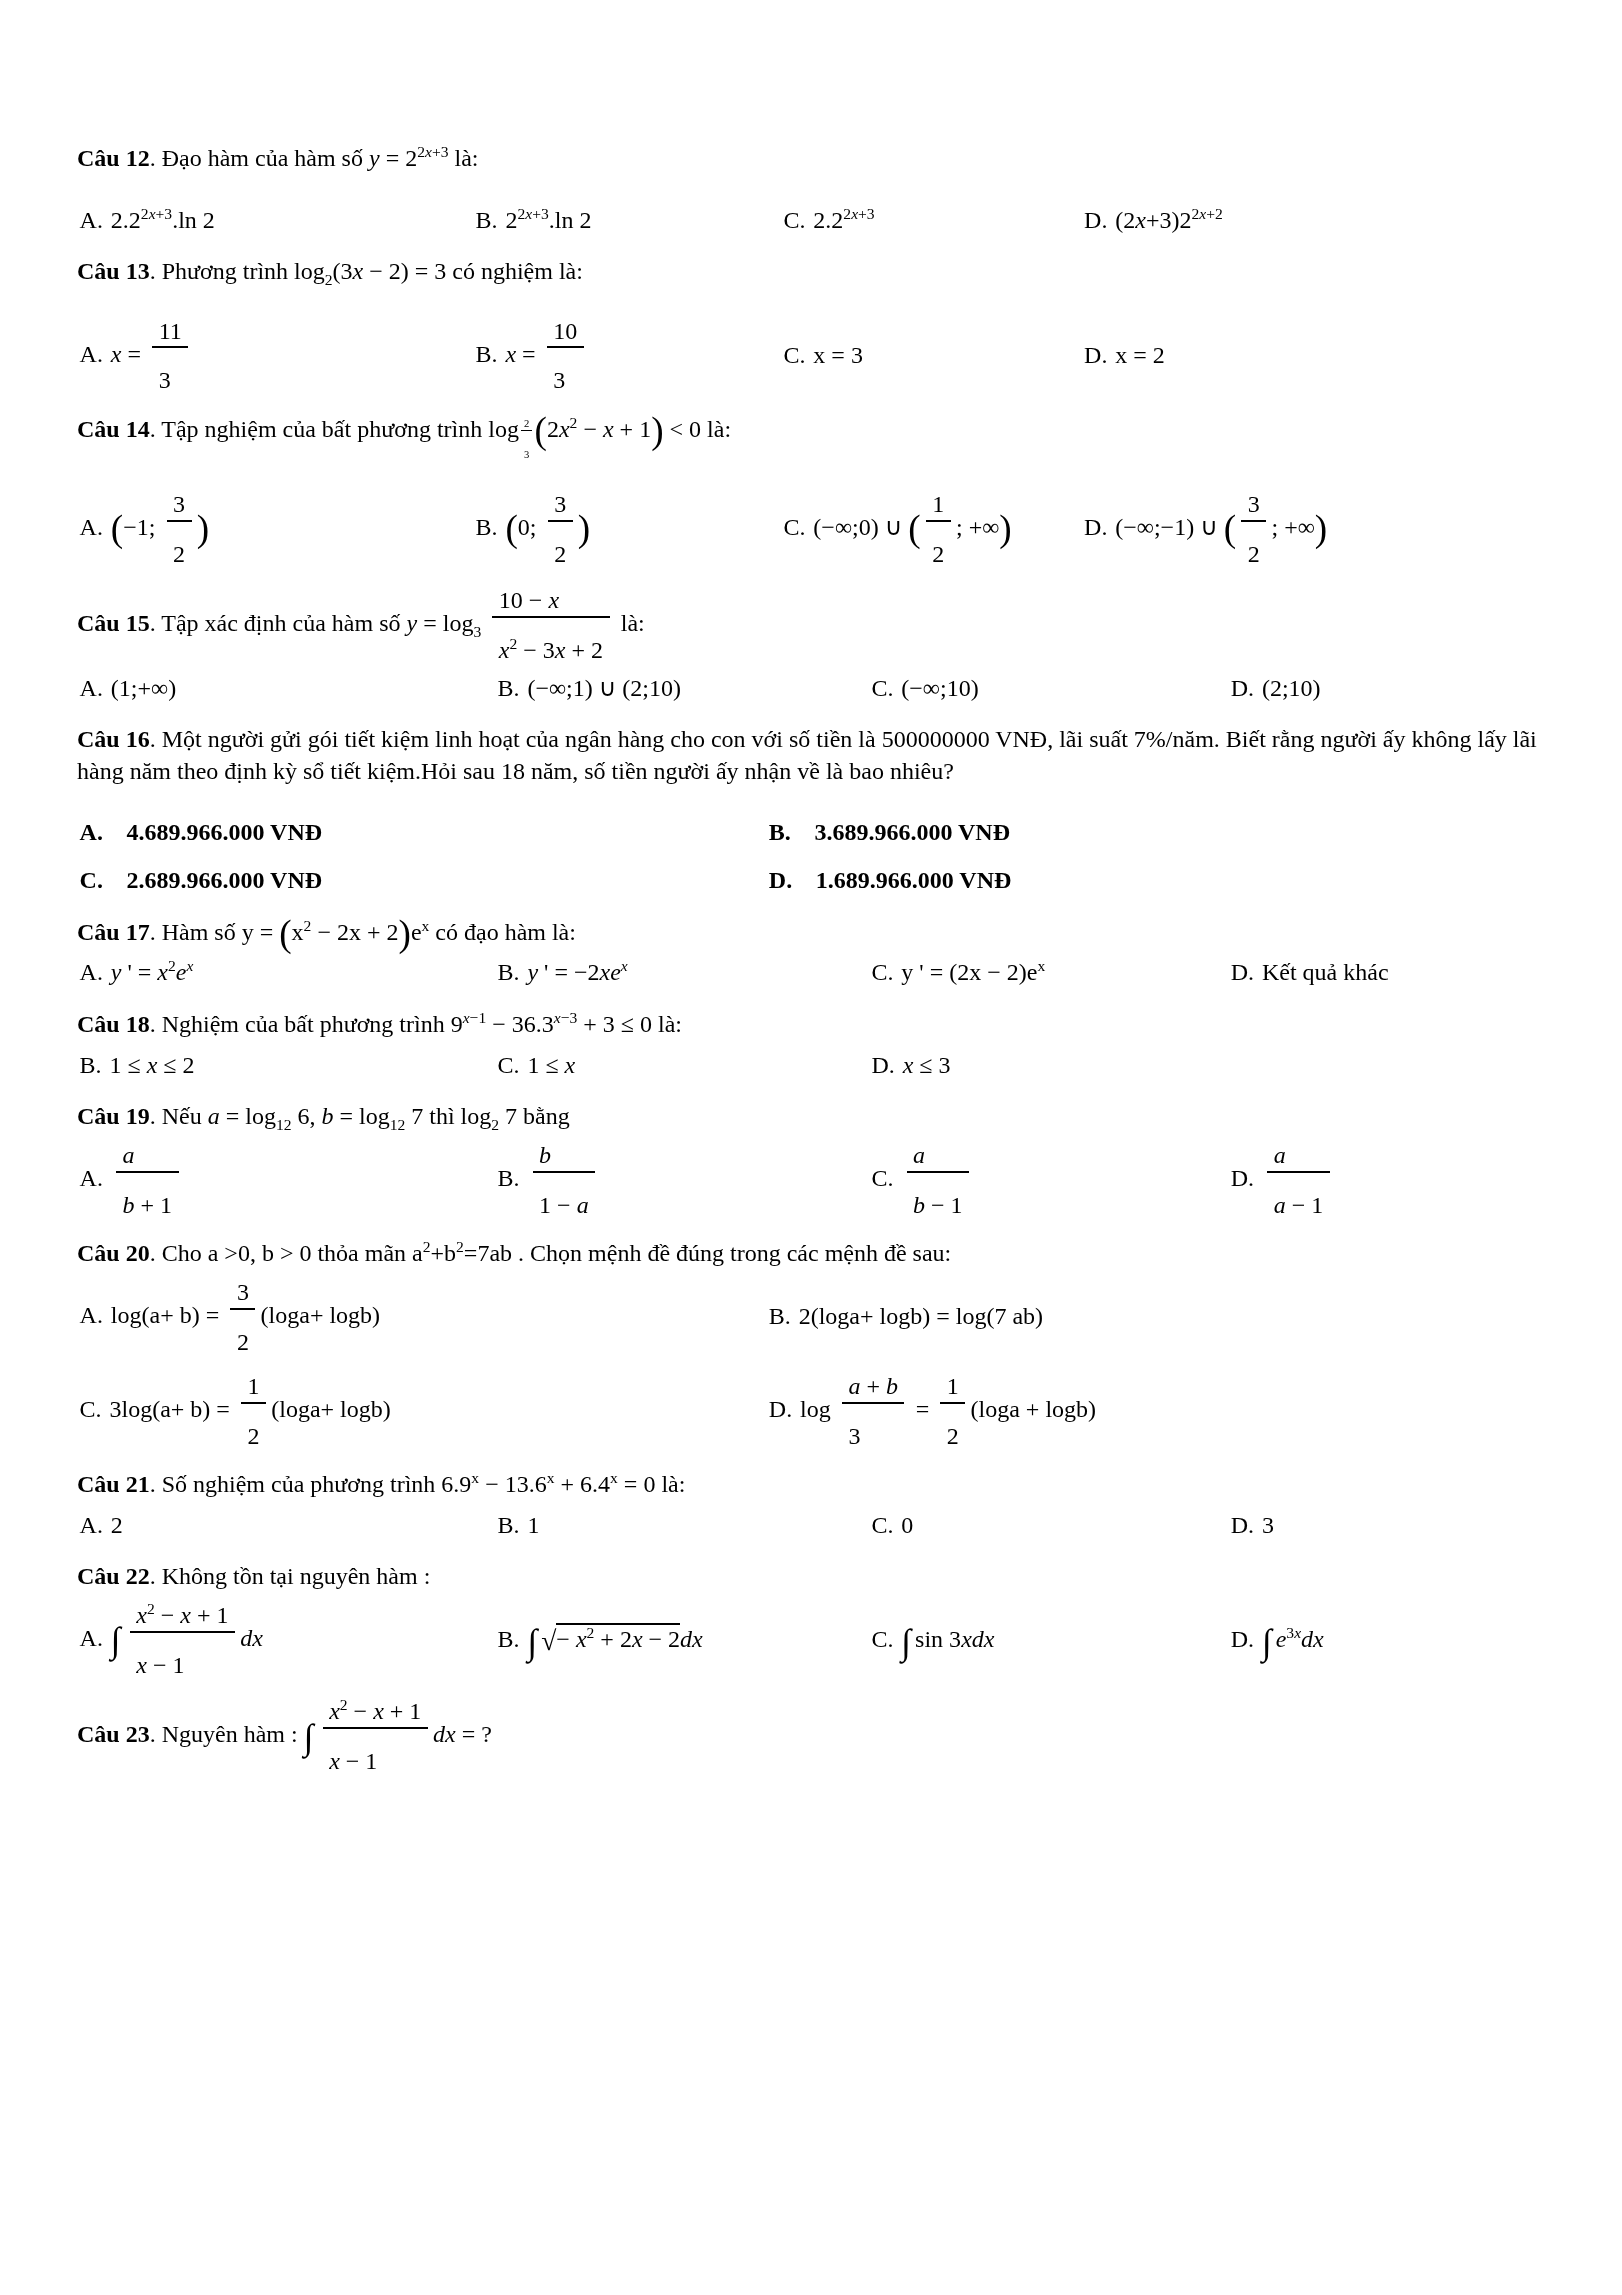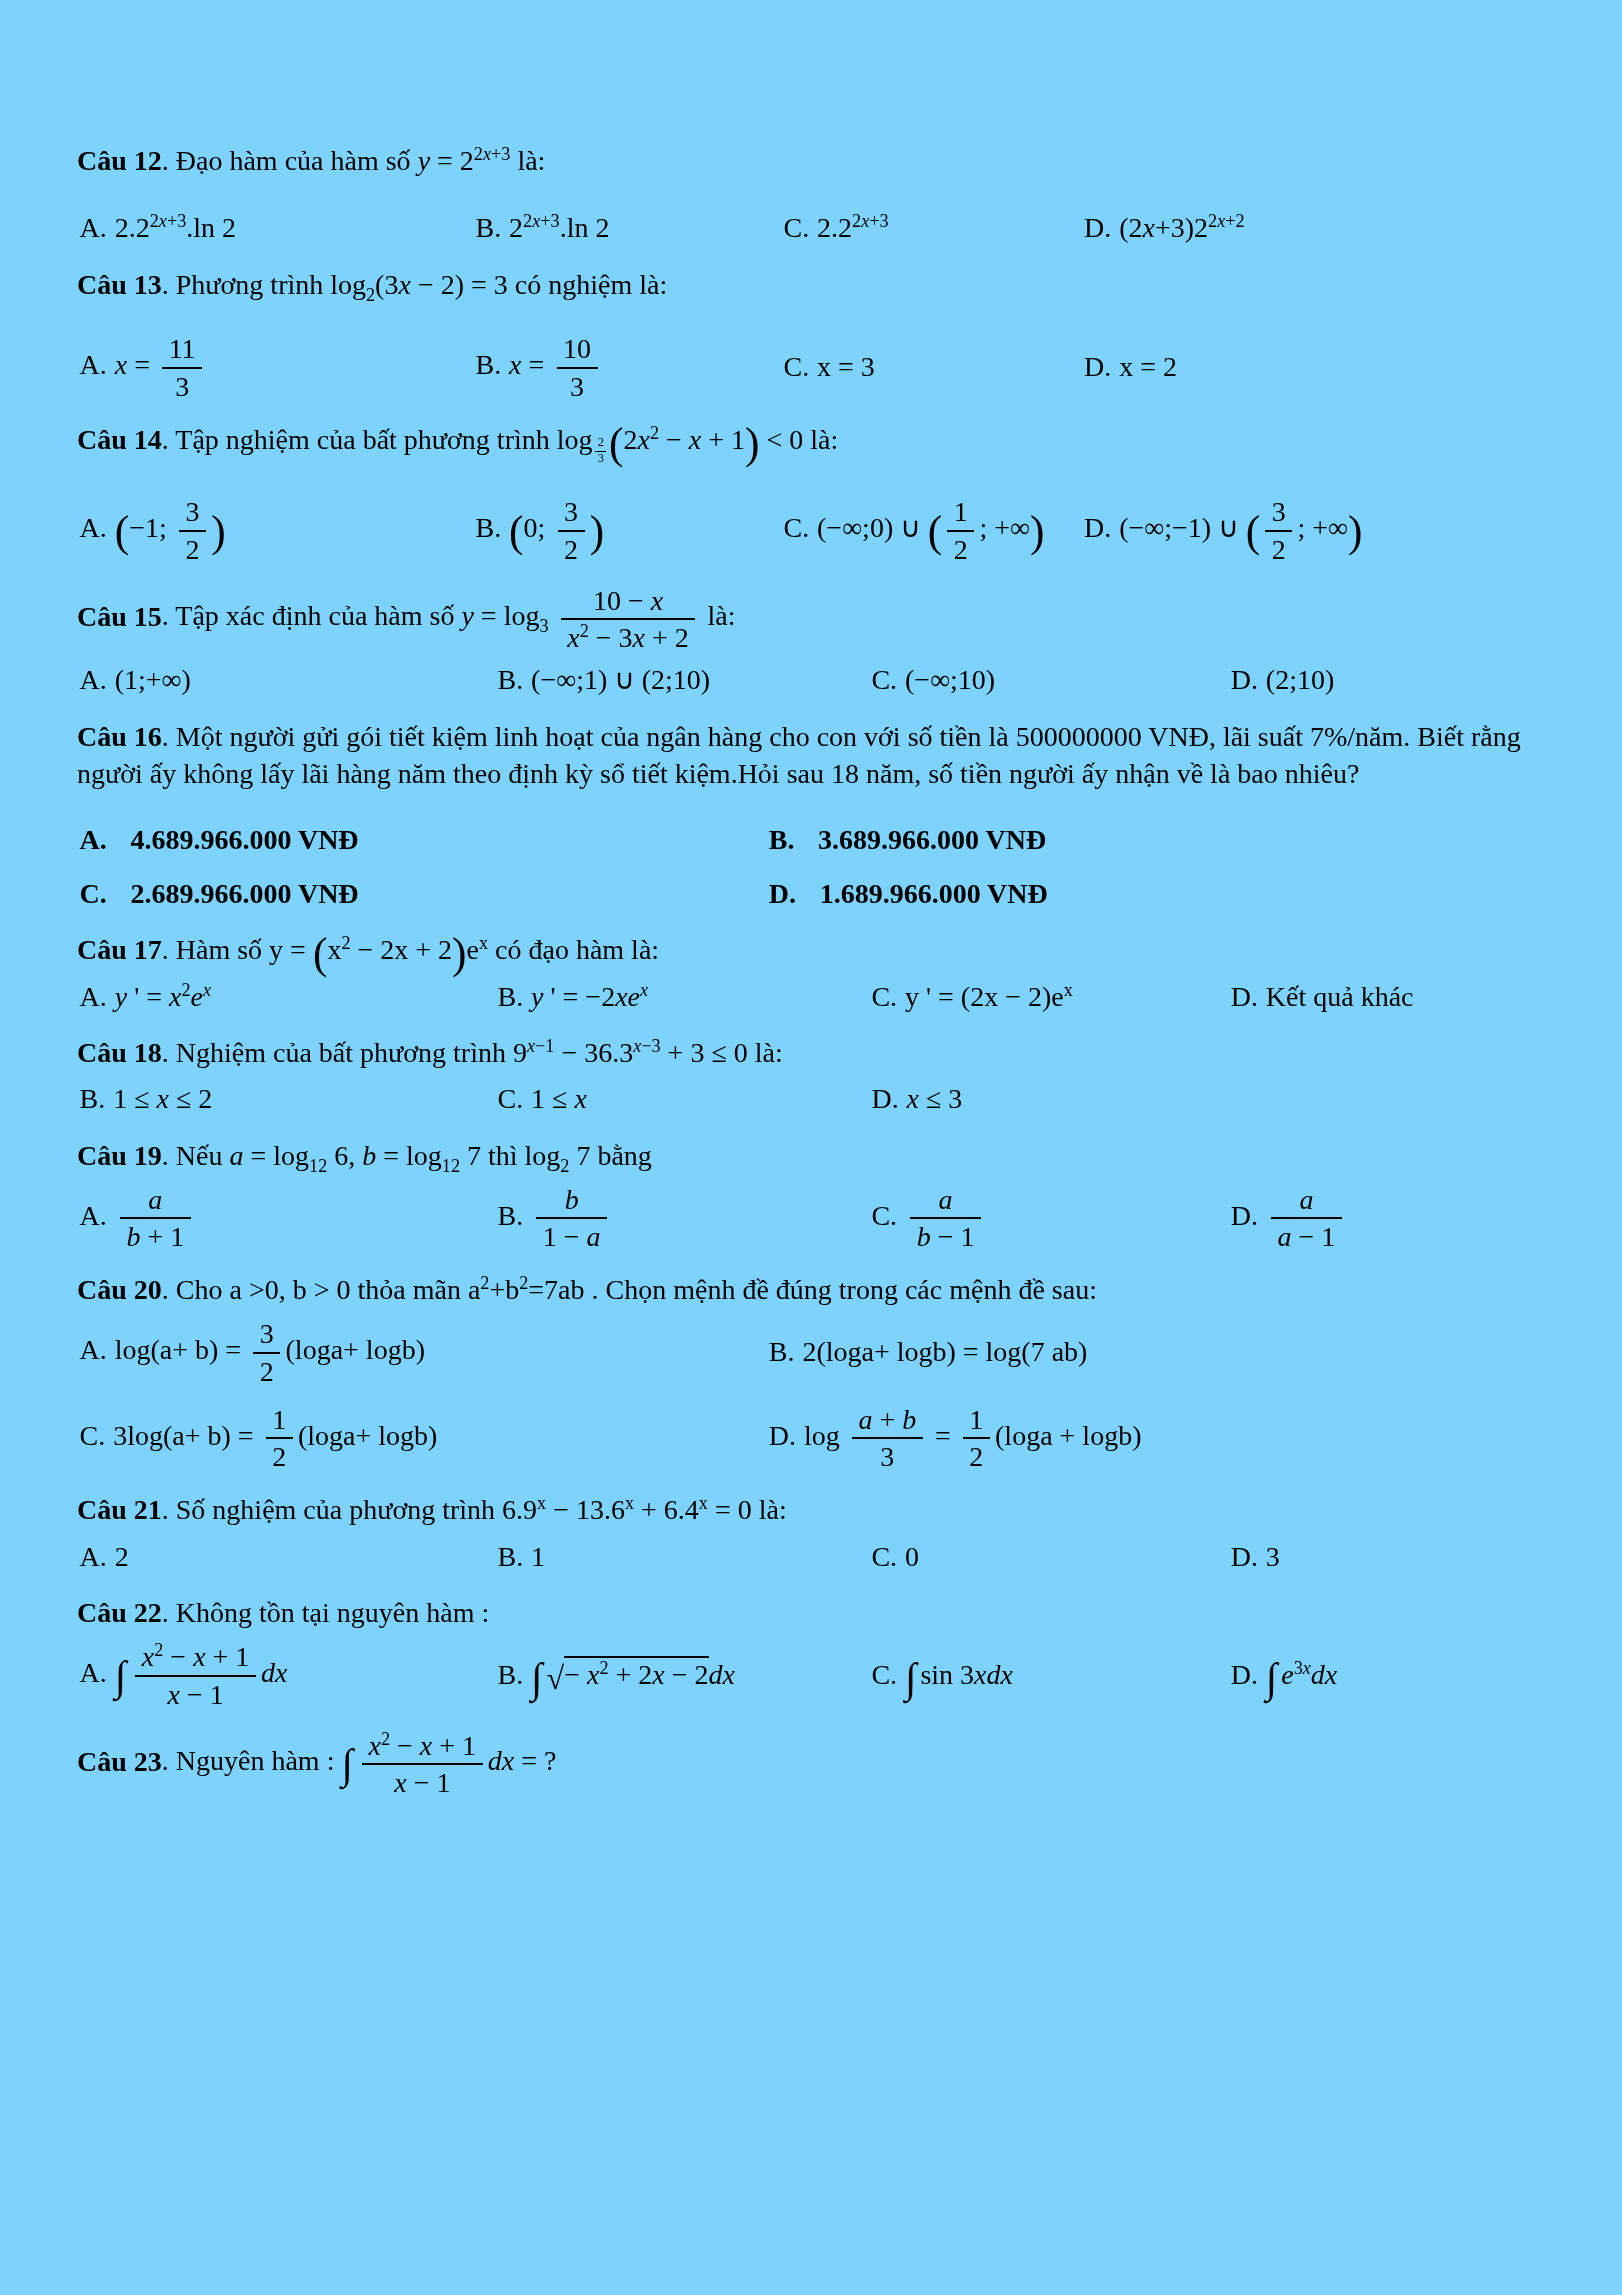--- a/index.html
+++ b/index.html
@@ -1,23 +1,23 @@
 <!DOCTYPE html>
 <html style="font-size:10.5px"><head>
 <meta charset="utf-8">
 <style>
   html,body { margin:0; padding:0; background:#9e9e9e; }
   .page {
     position:relative;
     width:1623px; height:2295px;
     margin:0 auto;
-    background:#7dd3fc;
+    background:#ffffff;
     color:#000000;
     font-family:"Liberation Serif", serif;
-    font-size:28px;
+    font-size:24px;
     line-height:1.32;
     box-sizing:border-box;
     padding:143px 77px 0 77px;
     overflow:hidden;
   }
   .q { margin-bottom:19.6px; }
   .stem { margin:0 0 7.9px 0; }
   .qlab { font-weight:bold; }
   .note { margin:0 0 6.5px 0; }
   .opts { display:grid; align-items:center; margin:9.2px 0 3.9px 2.6px; }
@@ -25,22 +25,22 @@
   .c4b { grid-template-columns:27% 21% 20.5% 31.5%;margin-top:30px; }
   .c2  { grid-template-columns:47% 53%; row-gap:17px; }
   .opt { white-space:nowrap; }
   .okey { margin-right:7.9px; }
   .wk .okey { margin-right:23.6px; }
   .mt { margin-top:29px;font-weight:bold; }
 
   sup { font-size:0.65em; line-height:0; vertical-align:super; }
   sub { font-size:0.65em; line-height:0; vertical-align:sub; }
 
-  .fr { display:inline-flex; flex-direction:column; text-align:center;
-        vertical-align:middle; margin:0 5.2px; line-height:1.12; }
+  .fr { display:inline-flex; flex-direction:column; text-align:left;
+        vertical-align:middle; margin:0 5.2px; line-height:1.12;gap:17px; }
   .fr .nu { border-bottom:2px solid #000; padding:0 6.5px 2px; }
   .fr .de { padding:2px 6.5px 0; }
   .frs { font-size:0.68em; margin:0 2.6px; }
   .frs .nu { border-bottom-width:1.3px; padding:0 2.6px 0.7px; }
   .frs .de { padding:0.7px 2.6px 0; }
 
   .bp { font-size:1.55em; line-height:0; vertical-align:middle; font-weight:400; }
   .int { font-size:1.5em; line-height:0; vertical-align:middle; margin-right:3.9px; }
   .sq { font-size:1.15em; line-height:0; vertical-align:middle; }
   .ovl { border-top:2px solid #000000; padding-top:1px; }

